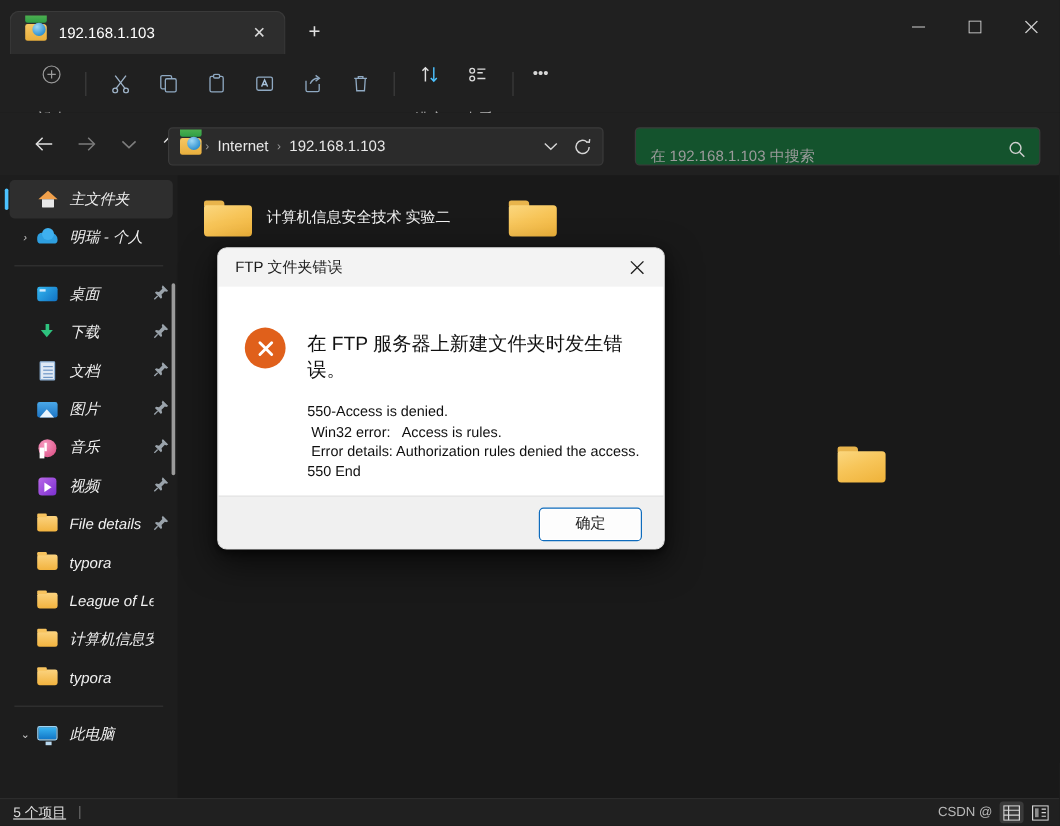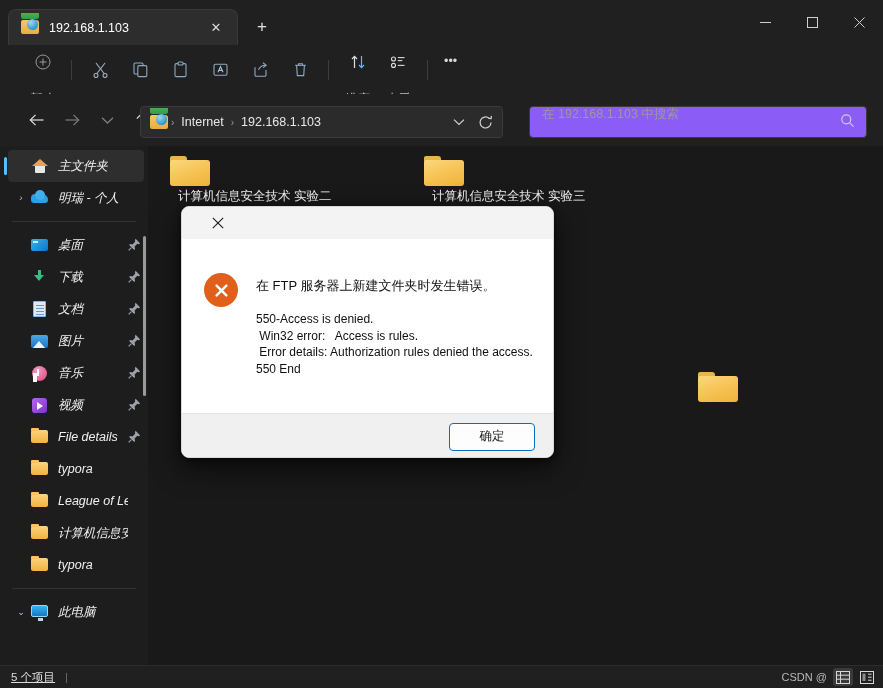--- a/index.html
+++ b/index.html
@@ -130,22 +130,22 @@
   .crumbsep { color: #9a9a9a; font-size: 10px; padding: 0 3px; }
   .addr-spacer { flex: 1 1 auto; }
   .addr-chev, .addr-refresh {
     width: 26px; height: 26px; border-radius: 4px;
     display: flex; align-items: center; justify-content: center;
     color: #d4d4d4; font-size: 11px;
   }
   .searchbox {
     position: absolute; left: 529px; top: 106px;
     width: 338px; height: 32px;
-    background: #8b5cf6; border: 1px solid #3b3b3b; border-radius: 4px;
-    display: flex; align-items: flex-start; padding: 0 6px 0 12px;
+    background: #14532d; border: 1px solid #3b3b3b; border-radius: 4px;
+    display: flex; align-items: flex-end; padding: 0 6px 0 12px;
   }
   .searchbox input {
     flex: 1 1 auto; background: transparent; border: none; outline: none;
     color: #e6e6e6; font-size: 12.5px;
     font-family: "Liberation Sans", "DejaVu Sans", sans-serif;
   }
   .searchbox input::placeholder { color: #9b9b9b; }
   .search-ico {
     width: 26px; height: 26px; display: flex;
     align-items: center; justify-content: center; color: #d0d0d0;
@@ -287,23 +287,23 @@
   .content {
     position: absolute; left: 148px; top: 146px;
     width: 735px; height: 519px;
     background: #191919;
   }
   .grid {
     position: absolute; left: 12px; top: 6px;
     display: flex; flex-wrap: wrap;
   }
   .tile {
-    display: flex; 
+    display: flex; align-items: center;
     width: 254px; height: 58px;
-    padding: 0 8px; border-radius: 4px; flex-direction: column;
+    padding: 0 8px; border-radius: 4px;
   }
   .tile-ico { width: 44px; height: 36px; position: relative; flex: 0 0 auto; }
   .tile-ico .tab-p {
     position: absolute; left: 2px; top: 4px;
     width: 17px; height: 5px;
     background: #e8b44c; border-radius: 2px 3px 0 0;
   }
   .tile-ico .body-p {
     position: absolute; left: 2px; top: 8px;
     width: 40px; height: 26px;
@@ -347,21 +347,21 @@
     display: flex; padding: 34px 18px 0 22px;
   }
   .err-ico {
     width: 34px; height: 34px; border-radius: 50%;
     background: #e0601b;
     flex: 0 0 auto; margin-right: 18px;
     display: flex; align-items: center; justify-content: center;
     color: #fff; font-size: 19px; font-weight: bold; line-height: 1;
   }
   .dlg-text { flex: 1 1 auto; padding-top: 4px; }
-  .dlg-msg { color: #101010; font-size: 13px; margin-bottom: 16px; }
+  .dlg-msg { color: #101010; font-size: 16px; margin-bottom: 16px; }
   .dlg-detail-line { color: #101010; font-size: 12px; line-height: 16.5px; white-space: pre; }
   .dlg-footer {
     height: 46px; background: #f0f0f0;
     display: flex; align-items: center; justify-content: flex-end;
     padding-right: 18px;
     border-top: 1px solid #e4e4e4;
   }
   .dlg-ok {
     width: 86px; height: 28px;
     background: #fdfdfd; border: 1px solid #0f6cbd;
@@ -736,33 +736,33 @@
             <span class="tab-p"></span>
             <span class="body-p"></span>
           </span>
           <span class="tile-label">计算机信息安全技术 实验二</span>
         </div>
         <div class="tile">
           <span class="tile-ico">
             <span class="tab-p"></span>
             <span class="body-p"></span>
           </span>
-          <span class="tile-label">计算机信息安全技术 实验三</span>
         </div>
       </div>
     <div class="peek-folder">
       <span class="tile-ico" style="display:block">
         <span class="tab-p"></span>
           <span class="body-p"></span>
       </span>
     </div>
   </div>
 
   <div class="dlg-shadow">
     <div class="dlg-title">
+      <span class="dlg-title-text">FTP 文件夹错误</span>
       <span class="dlg-close">
         <svg width="12" height="12" viewBox="0 0 12 12">
             <line x1="0.8" y1="0.8" x2="11.2" y2="11.2" stroke="currentColor" stroke-width="1.1"></line>
             <line x1="11.2" y1="0.8" x2="0.8" y2="11.2" stroke="currentColor" stroke-width="1.1"></line>
           </svg>
       </span>
     </div>
     <div class="dlg-body">
       <div class="err-ico">
         <svg width="17" height="17" viewBox="0 0 17 17">

